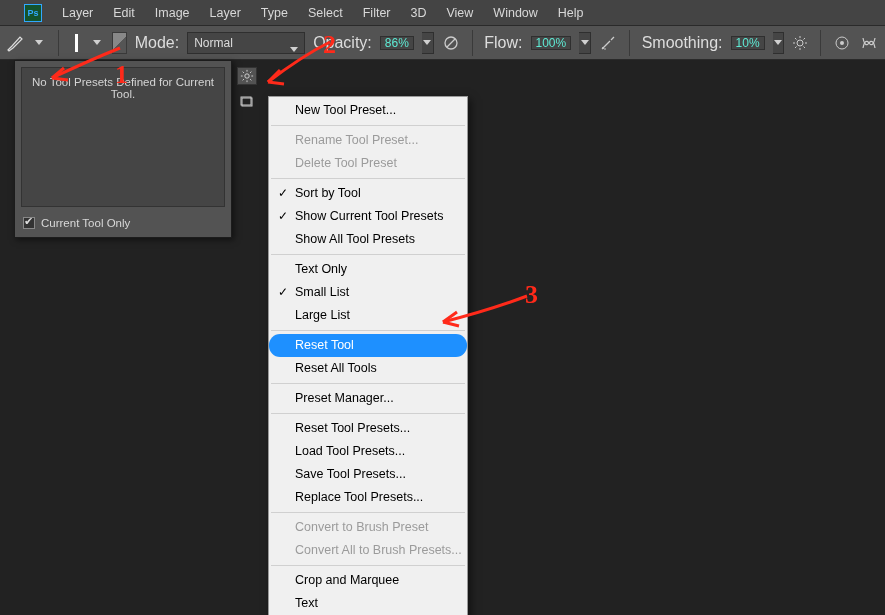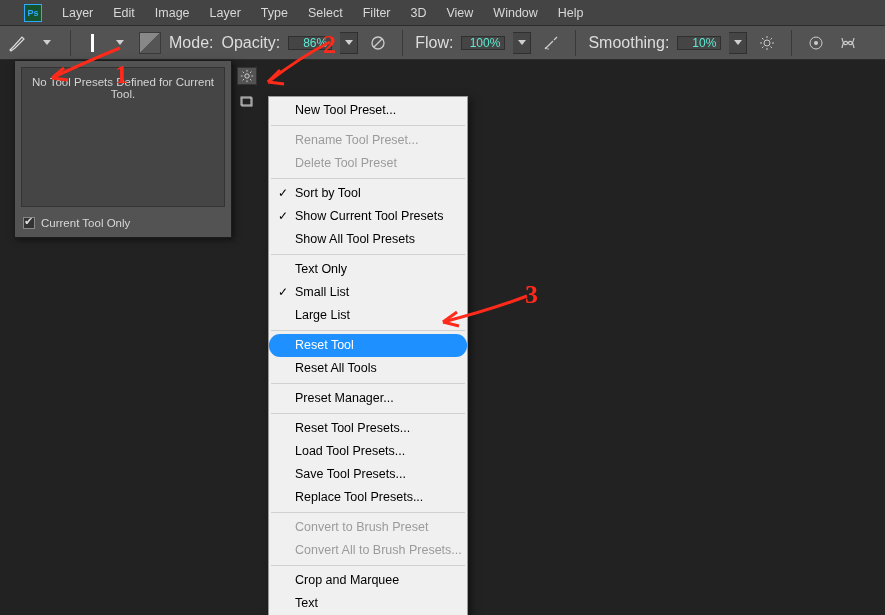--- a/index.html
+++ b/index.html
@@ -75,20 +75,24 @@
   </div>
   <div class="tool-ico dd-caret"></div>
   <div class="sep"></div>
   <div class="swatch-strip">
       <span class="bar"></span>
     </div>
   <div class="tool-ico dd-caret"></div>
   <div class="swatch-bg"></div>
 
   <span class="opt-label">Mode:</span>
+  <div class="opt-select">
+    <span>Normal</span>
+    <span class="dd-caret"></span>
+  </div>
 
   <span class="opt-label">Opacity:</span>
   <div class="opt-num">
       <span>86%</span>
     </div>
   <div class="dd-box dd-caret"></div>
   <div class="opt-icon-btn">
     <svg width="18" height="18" viewBox="0 0 18 18">
         <circle cx="9" cy="9" r="6" fill="none" stroke="#ccc" stroke-width="1.3"></circle>
         <path d="M5 13 L13 5" stroke="#ccc" stroke-width="1.3"></path>

